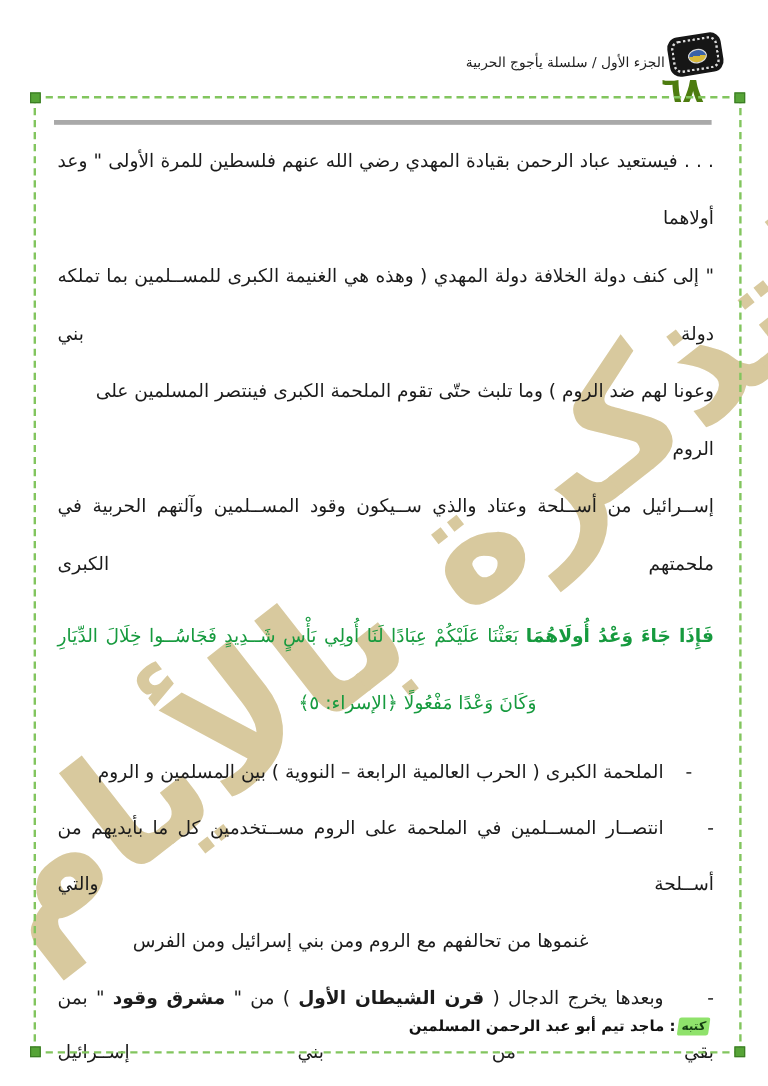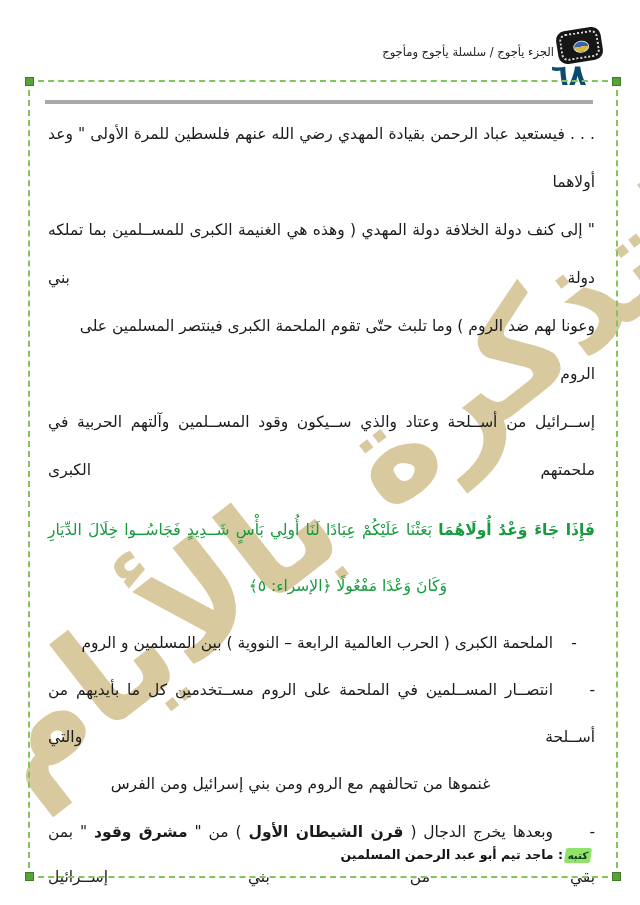--- a/index.html
+++ b/index.html
@@ -35,21 +35,21 @@
     position:absolute;left:50%;top:50%;width:14px;height:10px;margin:-5px 0 0 -7px;
     border-radius:50%;background:linear-gradient(#3a62a8 48%,#d8b93a 48%);
     border:1px solid #dcdcdc;
   }
   .series-title{
     position:absolute;top:45px;right:86px;z-index:3;direction:rtl;
     font-size:11.5px;color:#222;white-space:nowrap;
   }
   .page-number{
     position:absolute;top:58px;left:551px;z-index:3;
-    font-size:29px;font-weight:bold;color:#0c4a6e;letter-spacing:2px;
+    font-size:29px;font-weight:bold;color:#4d7c0f;letter-spacing:2px;
   }
   .page-rule{position:absolute;left:45px;top:100px;width:548px;height:4px;background:#a9a9a9;z-index:2;}
   
   .content{
     position:absolute;left:48px;right:45px;top:110px;z-index:2;
     direction:rtl;text-align:right;font-size:15.5px;color:#1b1b1b;
   }
   .p-line{line-height:48px;}
   .jl{text-align:justify;text-align-last:justify;}
   .verse{margin-top:8px;font-weight:500;}
@@ -86,21 +86,21 @@
     <span class="handle tl"></span>
     <span class="handle tr"></span>
     <span class="handle bl"></span>
     <span class="handle br"></span>
   </div>
 
   <div class="logo">
     <span class="logo-ring"></span>
     <span class="logo-core"></span>
   </div>
-  <div class="series-title">الجزء يأجوج / سلسلة يأجوج ومأجوج</div>
+  <div class="series-title">الجزء الأول / سلسلة يأجوج الحربية</div>
   <div class="page-number">٦٨</div>
   <div class="page-rule"></div>
 
   <div class="content">
 
     <div class="p-line jl">. . . فيستعيد عباد الرحمن بقيادة المهدي رضي الله عنهم فلسطين للمرة الأولى " وعد أولاهما</div>
     <div class="p-line jl">" إلى كنف دولة الخلافة دولة المهدي ( وهذه هي الغنيمة الكبرى للمســلمين بما تملكه دولة بني</div>
     <div class="p-line">وعونا لهم ضد الروم ) وما تلبث حتّى تقوم الملحمة الكبرى فينتصر المسلمين على الروم</div>
     <div class="p-line jl">إســرائيل من أســلحة وعتاد والذي ســيكون وقود المســلمين وآلتهم الحربية في ملحمتهم الكبرى</div>
 

